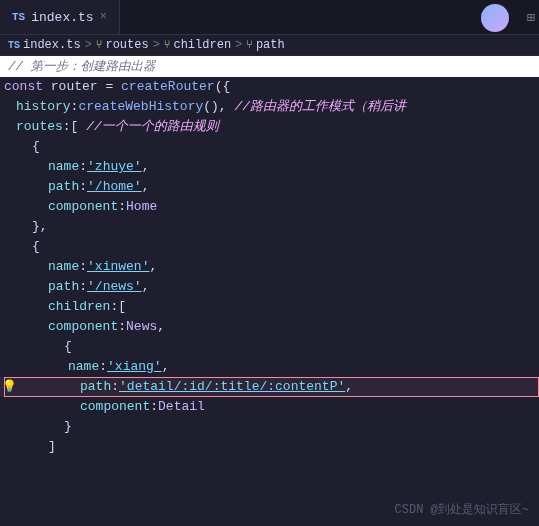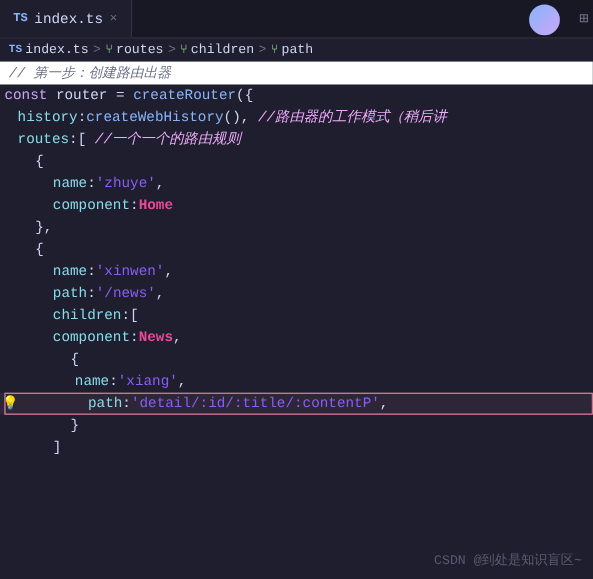--- a/index.html
+++ b/index.html
@@ -129,25 +129,25 @@
       flex: 1;
       padding-left: 4px;
       white-space: pre;
       font-size: 13px;
       line-height: 20px;
     }
 
     
     .kw { color: #cba6f7; } 
     .fn { color: #89b4fa; } 
-    .str { color: #8b5cf6; } 
+    .str { color: #7dd3fc; text-decoration: underline; } 
     .prop { color: #89dceb; } 
     .plain { color: #cdd6f4; }
     .comment { color: #f0abfc; font-style: italic; }
-    .yellow { color: #ec4899; font-weight: bold; }
+    .yellow { color: #c4b5fd; }
 
     
     .highlight-line {
       position: relative;
     }
     .highlight-line .line-content {
       background: rgba(243, 139, 168, 0.08);
     }
     .red-border-box {
       position: absolute;
@@ -236,20 +236,23 @@
   </div>
 
   <div class="line">
     <div class="line-content indented-2"><span class="plain">{</span></div>
   </div>
 
   <div class="line">
     <div class="line-content indented-3"><span class="prop">name</span><span class="plain">:</span><span class="str">'zhuye'</span><span class="plain">,</span></div>
   </div>
 
+  <div class="line">
+    <div class="line-content indented-3"><span class="prop">path</span><span class="plain">:</span><span class="str">'/home'</span><span class="plain">,</span></div>
+  </div>
 
   <div class="line">
     <div class="line-content indented-3"><span class="prop">component</span><span class="plain">:</span><span class="yellow">Home</span></div>
   </div>
 
   <div class="line">
     <div class="line-content indented-2"><span class="plain">},</span></div>
   </div>
 
   <div class="line">
@@ -279,20 +282,23 @@
   <div class="line">
     <div class="line-content" style="padding-left:68px;"><span class="prop">name</span><span class="plain">:</span><span class="str">'xiang'</span><span class="plain">,</span></div>
   </div>
 
   <div class="line highlight-line" style="position:relative;">
     <div class="red-border-box"></div>
     <span class="lightbulb" style="position:absolute;left:2px;top:2px;font-size:12px;">💡</span>
     <div class="line-content" style="padding-left:80px;"><span class="prop">path</span><span class="plain">:</span><span class="str">'detail/:id/:title/:contentP'</span><span class="plain">,</span></div>
   </div>
 
+  <div class="line">
+    <div class="line-content" style="padding-left:80px;"><span class="prop">component</span><span class="plain">:</span><span class="yellow">Detail</span></div>
+  </div>
 
   <div class="line">
     <div class="line-content indented-4"><span class="plain">}</span></div>
   </div>
 
   <div class="line">
     <div class="line-content indented-3"><span class="plain">]</span></div>
   </div>
 
 </div>

